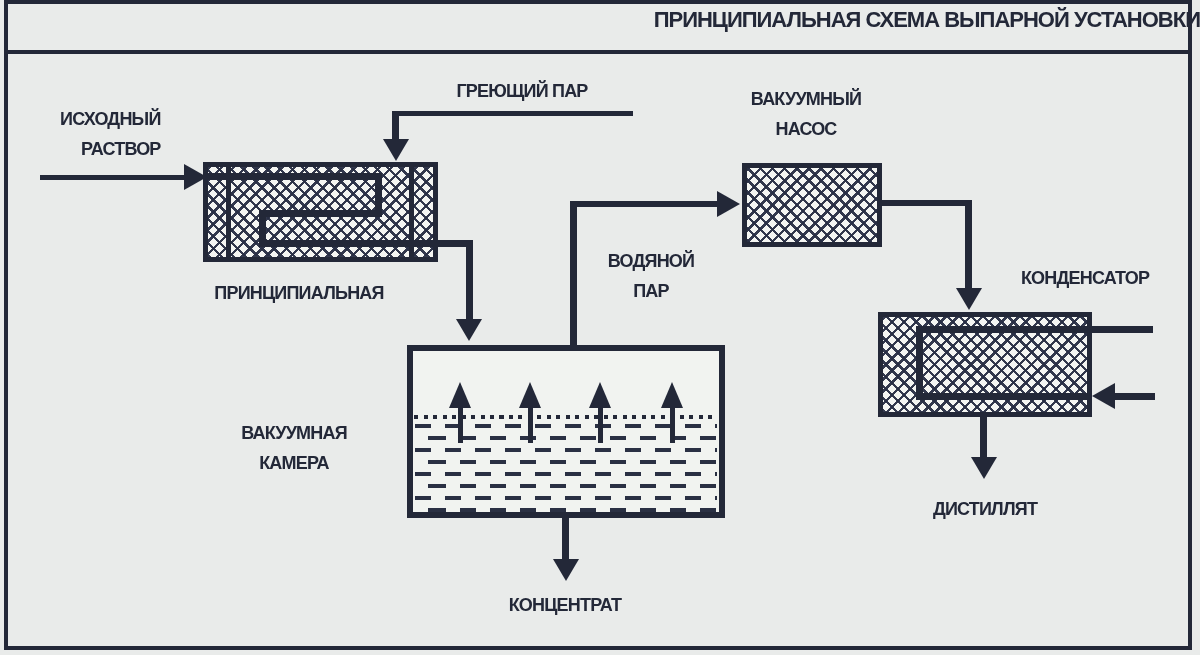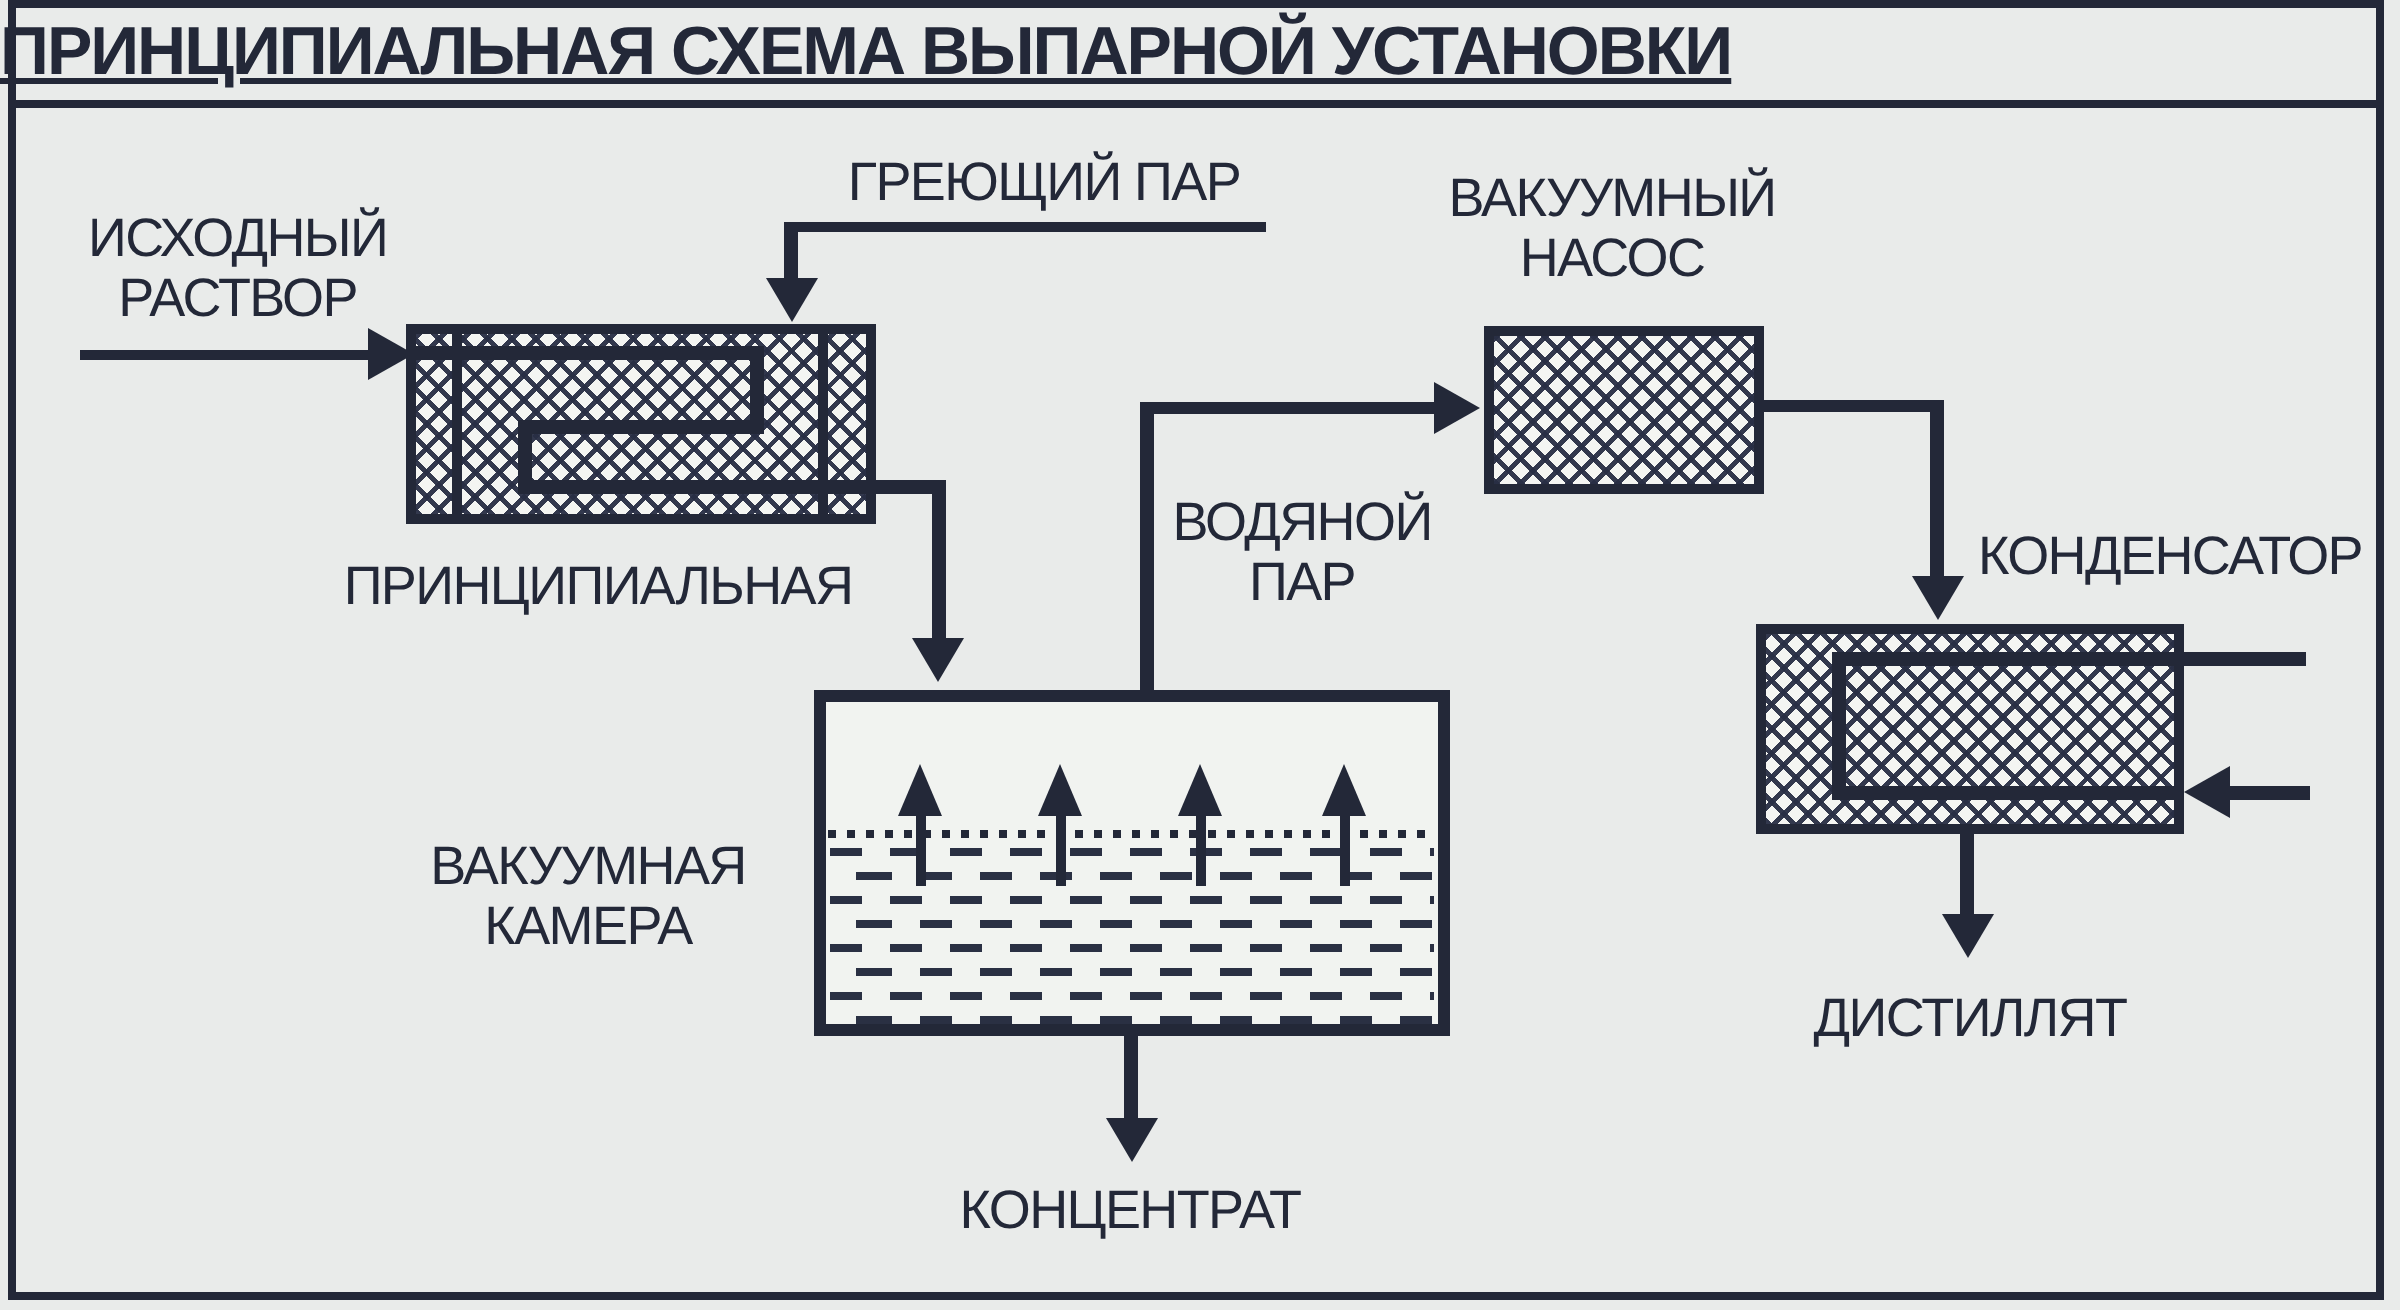--- a/index.html
+++ b/index.html
@@ -10,26 +10,26 @@
   *{box-sizing:border-box;margin:0;padding:0;}
   body{
     background:var(--bg);
     font-family:"Liberation Sans",sans-serif;
     width:1200px;height:655px;overflow:hidden;
   }
   .canvas{position:relative;width:1200px;height:655px;background:var(--bg);}
   .frame{position:absolute;left:4px;top:0;width:1188px;height:650px;border:4px solid var(--ink);}
   .seg{position:absolute;background:var(--ink);}
   .label{
-    position:absolute;color:var(--ink);font-weight:400;
-    font-size:27px;line-height:30px;letter-spacing:-0.8px;text-align:center;
+    position:absolute;color:var(--ink);font-weight:700;
+    font-size:18px;line-height:30px;letter-spacing:-0.8px;text-align:center;
   }
   .title{
-    position:absolute;left:0;top:7px;width:100%;text-align:left;
-    color:var(--ink);font-weight:700;font-size:34px;letter-spacing:-1px;text-decoration:underline;
+    position:absolute;left:0;top:7px;width:100%;text-align:right;
+    color:var(--ink);font-weight:700;font-size:22px;letter-spacing:-1px;
   }
   .box{
     position:absolute;border:5px solid var(--ink);
     background-color:var(--boxbg);
     background-image:
       repeating-linear-gradient(45deg,  rgba(40,46,68,.95) 0 2.4px, transparent 2.4px 8.6px),
       repeating-linear-gradient(135deg, rgba(40,46,68,.95) 0 2.4px, transparent 2.4px 8.6px);
   }
   .chamber{
     position:absolute;border:6px solid var(--ink);background:#f1f3f0;
@@ -52,21 +52,21 @@
 </style>
 </head>
 <body>
 
 <div class="canvas">
 
   <div class="frame"></div>
   <div class="title">ПРИНЦИПИАЛЬНАЯ СХЕМА ВЫПАРНОЙ УСТАНОВКИ</div>
   <div class="seg" style="left:8px;top:50px;width:1180px;height:4px;"></div>
 
-  <div class="label" style="left:44px;top:104px;text-align:center;">
+  <div class="label" style="left:60px;top:104px;text-align:right;">
     <span>ИСХОДНЫЙ</span><br>
     <span>РАСТВОР</span>
   </div>
   <div class="seg" style="left:40px;top:175px;width:146px;height:5px;"></div>
   <div class="tri tri-right" style="left:184px;top:164px;"></div>
 
   <div class="label" style="left:396px;top:76px;width:252px;">ГРЕЮЩИЙ ПАР</div>
   <div class="seg" style="left:392px;top:111px;width:241px;height:5px;"></div>
   <div class="seg" style="left:392px;top:111px;width:7px;height:29px;"></div>
   <div class="tri tri-down" style="left:383px;top:139px;"></div>

